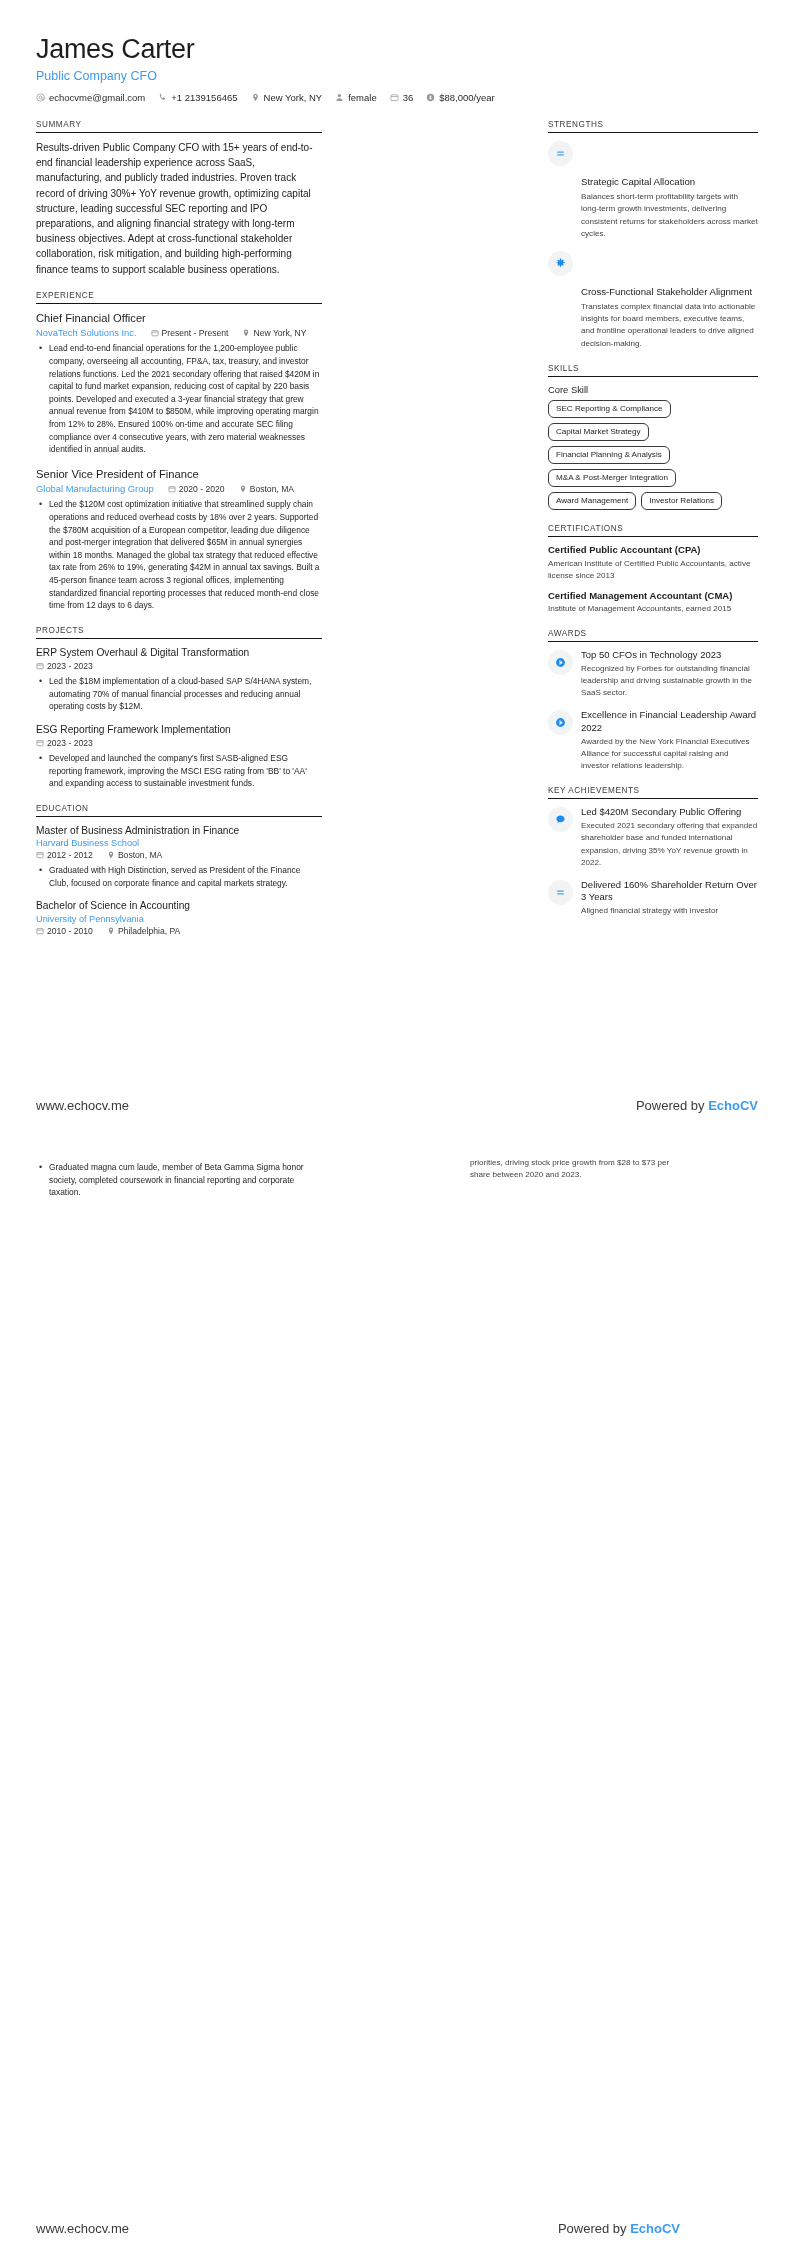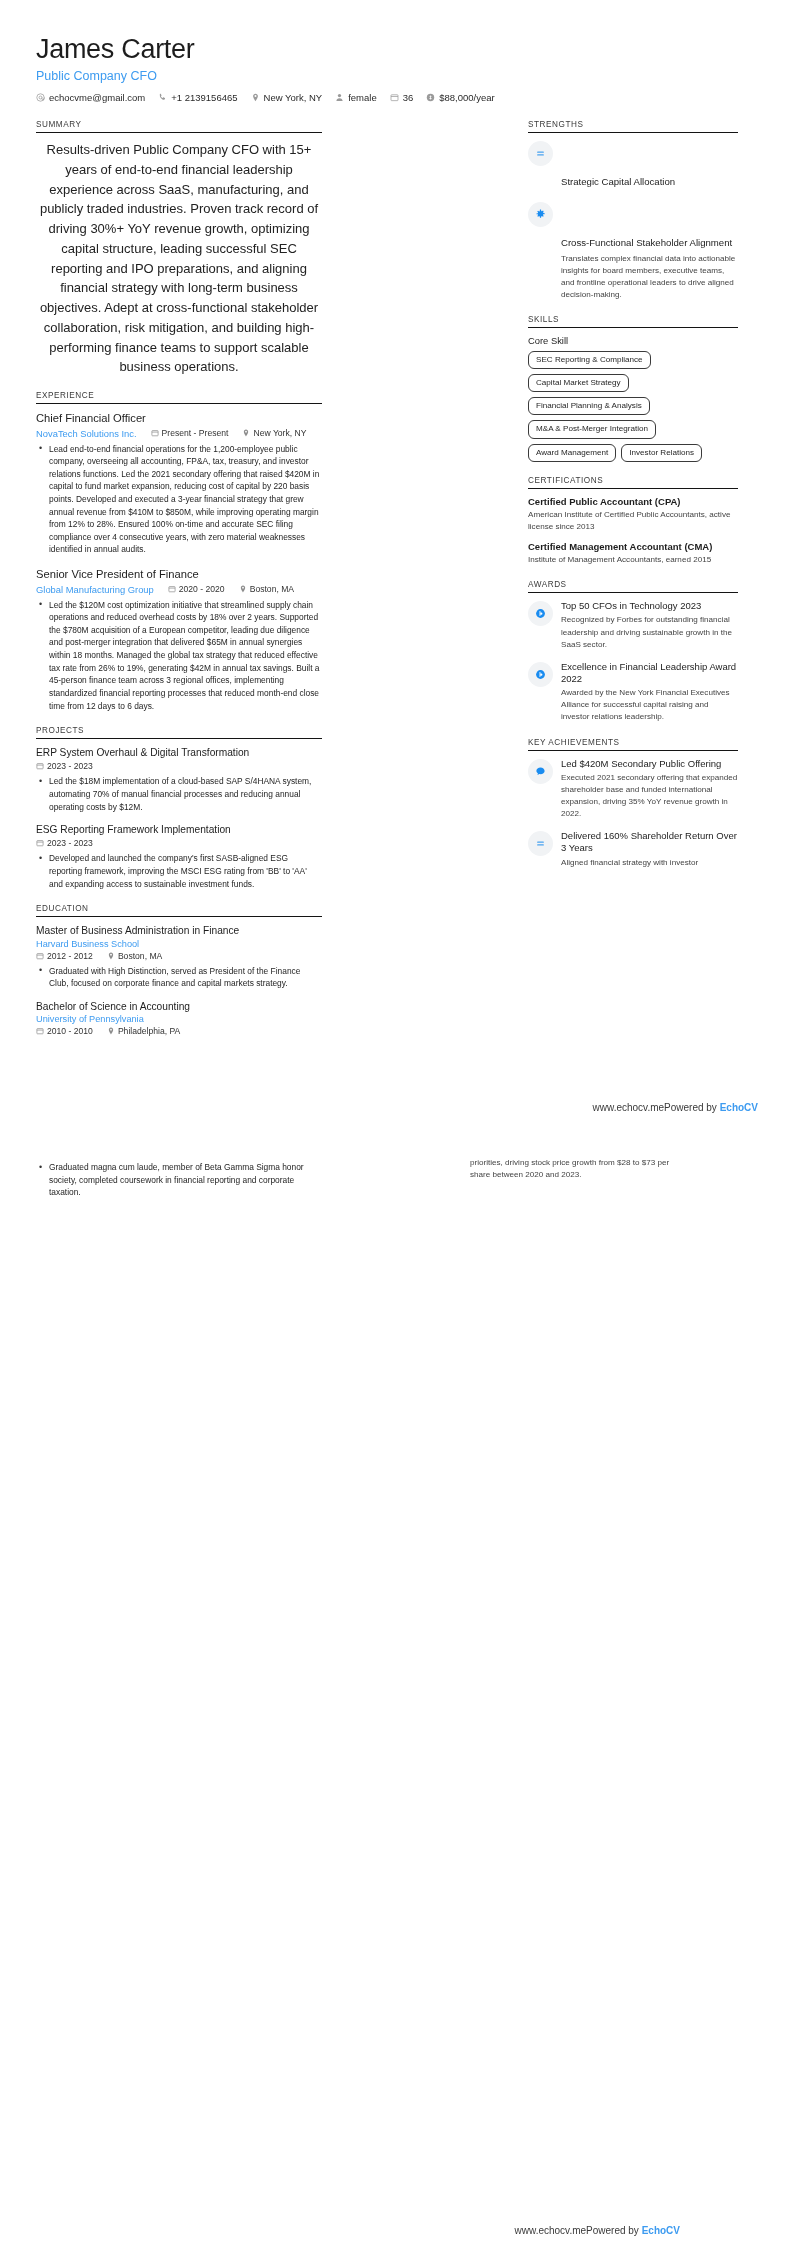--- a/index.html
+++ b/index.html
@@ -8,21 +8,21 @@
     background: #ffffff;
     font-family: "Liberation Sans", sans-serif;
     color: #1a1a1a;
     -webkit-font-smoothing: antialiased;
   }
   .page {
     width: 794px;
     min-height: 1123px;
     background: #fff;
     position: relative;
-    padding: 34px 56px 0 36px;
+    padding: 34px 36px 0 36px;
   }
   .page-2 {
     width: 716px;
     min-height: 1123px;
     background: #fff;
     position: relative;
     padding: 34px 36px 0 36px;
   }
 
   
@@ -81,24 +81,24 @@
     color: #3a3a3a;
     text-transform: uppercase;
     padding-bottom: 3px;
     border-bottom: 1.6px solid #141414;
     margin-bottom: 7px;
     font-weight: 400;
   }
   .sec { margin-bottom: 14px; }
 
   .summary-text {
-    font-size: 13px;
+    font-size: 10px;
     line-height: 1.52;
     color: #222;
-    text-align: center;
+    text-align: left;
   }
 
   
   .job { margin-bottom: 11px; }
   .job-title {
     font-size: 11.2px;
     color: #1d1d1d;
     font-weight: 400;
     line-height: 1.3;
   }
@@ -248,23 +248,23 @@
     color: #444;
   }
 
   
   .footer {
     position: absolute;
     left: 36px;
     right: 36px;
     bottom: 0;
     display: flex;
-    justify-content: flex-end;
+    justify-content: space-between;
     align-items: center;
-    font-size: 10px;
+    font-size: 13px;
     color: #3a3a3a;
     padding-bottom: 10px;
   }
   .footer .brand { color: #3a3a3a; }
   .footer .brand b { color: #3d9bf0; font-weight: 600; }
 
   .cont-cols {
     display: flex;
     gap: 26px;
     align-items: flex-start;
@@ -514,20 +514,21 @@
         <div class="sec-title">STRENGTHS</div>
 
         <div class="strength-item">
           <div class="bubble">
             <svg width="11" height="11" viewBox="0 0 16 16" fill="none" stroke="#4aa3ef" stroke-width="1.9" stroke-linecap="round">
               <path d="M4 6h8M4 10h8"></path>
             </svg>
           </div>
           <div class="strength-body">
             <div class="strength-name">Strategic Capital Allocation</div>
+            <div class="strength-desc">Balances short-term profitability targets with long-term growth investments, delivering consistent returns for stakeholders across market cycles.</div>
           </div>
         </div>
 
         <div class="strength-item">
           <div class="bubble">
             <svg width="11" height="11" viewBox="0 0 16 16" fill="#1a8cf0">
               <path d="M8 5.2A2.8 2.8 0 1 0 8 10.8 2.8 2.8 0 0 0 8 5.2zm0 4.2a1.4 1.4 0 1 1 0-2.8 1.4 1.4 0 0 1 0 2.8z"></path>
               <path d="M7.2 0.8h1.6l.3 2 .9.4 1.6-1.2 1.1 1.1-1.2 1.6.4.9 2 .3v1.6l-2 .3-.4.9 1.2 1.6-1.1 1.1-1.6-1.2-.9.4-.3 2H7.2l-.3-2-.9-.4-1.6 1.2-1.1-1.1 1.2-1.6-.4-.9-2-.3V6.4l2-.3.4-.9L3.3 3.6l1.1-1.1L6 3.7l.9-.4z"></path>
             </svg>
           </div>

